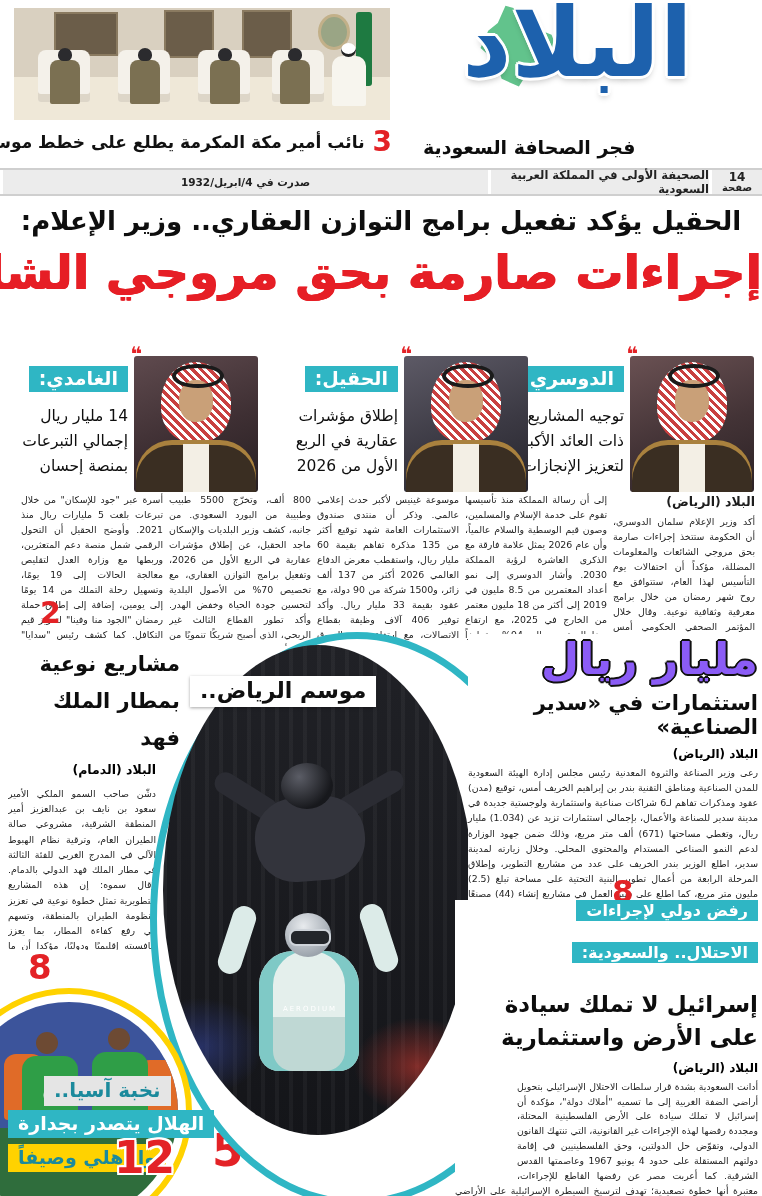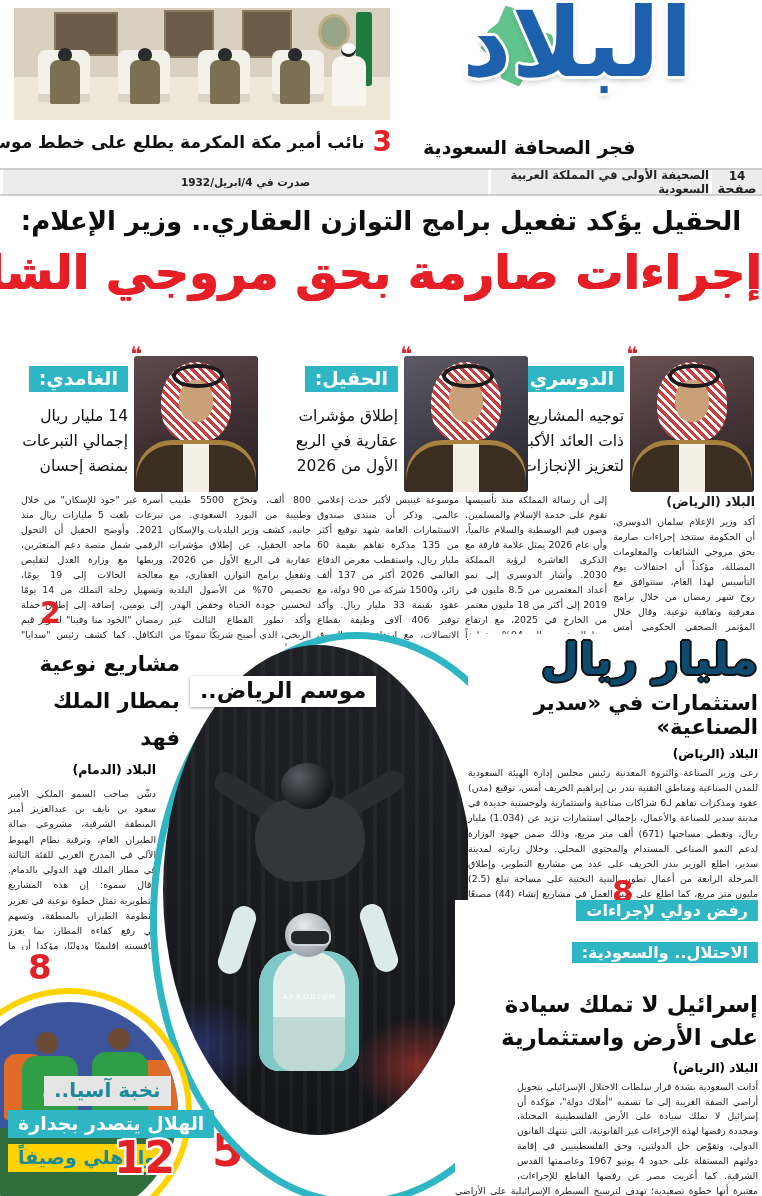--- a/index.html
+++ b/index.html
@@ -28,21 +28,21 @@
     font-size:96px;font-weight:bold;color:#1d61ad;line-height:1.2;
     text-shadow:-3px 0 0 #fff,3px 0 0 #fff,0 -3px 0 #fff,0 3px 0 #fff,
      -2px -2px 0 #fff,2px 2px 0 #fff,-2px 2px 0 #fff,2px -2px 0 #fff,0 4px 6px rgba(0,0,0,.25);}
   #tagline{position:absolute;left:28px;top:136px;font-size:19px;font-weight:bold;color:#0d0d0d;}
   
   #datebar{left:0;top:168px;width:762px;height:24px;background:#ececec;border-top:2px solid #cfcfcf;
     border-bottom:2px solid #cfcfcf;display:flex;align-items:center;font-weight:bold;color:#222;}
   #datebar .cell{border-left:3px solid #fff;height:100%;display:flex;align-items:center;justify-content:center;}
   #issue-line{width:372px;font-size:10.5px;}
   #pages-cell{width:50px;flex-direction:column;line-height:1;font-size:12px;}
-  #pages-cell small{font-size:13px;}
+  #pages-cell small{font-size:10px;}
   #slogan-cell{width:218px;font-size:11.5px;}
   #founded-cell{flex:1;font-size:10.5px;}
   
   #kicker{left:0;top:206px;width:762px;text-align:center;font-size:26px;font-weight:bold;color:#0e0e0e;}
   #headline{left:0;top:244px;width:762px;text-align:center;font-size:48px;font-weight:bold;color:#e61e25;
     white-space:nowrap;text-shadow:.6px 0 0 #e61e25,-.6px 0 0 #e61e25;}
   
   .speaker{position:absolute;top:352px;width:250px;height:142px;}
   .sp-photo{position:absolute;right:4px;top:4px;width:124px;height:136px;border-radius:3px;overflow:hidden;}
   .sp-bg1{background:linear-gradient(160deg,#6a5153 0%,#433336 55%,#2c2225 100%);}
@@ -81,21 +81,21 @@
     background:#33343c;transform:rotate(-4deg);}
   .arm1a{position:absolute;left:48px;top:140px;width:70px;height:22px;border-radius:12px;background:#2b2c33;transform:rotate(32deg);}
   .arm1b{position:absolute;left:172px;top:138px;width:72px;height:22px;border-radius:12px;background:#2b2c33;transform:rotate(-30deg);}
   .helmet2{position:absolute;left:122px;top:268px;width:46px;height:44px;border-radius:50%;
     background:radial-gradient(circle at 40% 30%,#e8ebee,#9aa2ab 75%);}
   .goggles{position:absolute;left:126px;top:284px;width:38px;height:13px;border-radius:7px;background:#23262b;border:2px solid #cfd4da;}
   .suit2{position:absolute;left:96px;top:306px;width:100px;height:120px;border-radius:34px 34px 20px 20px;
     background:linear-gradient(180deg,#e4efec 0 55%,#bfd8d4 55% 100%);box-shadow:inset 14px 0 0 #7fc9c6,inset -14px 0 0 #7fc9c6;}
   .arm2a{position:absolute;left:62px;top:260px;width:24px;height:70px;border-radius:12px;background:#dcebe8;transform:rotate(18deg);}
   .arm2b{position:absolute;left:204px;top:258px;width:24px;height:70px;border-radius:12px;background:#dcebe8;transform:rotate(-18deg);}
-  #suit-brand{position:absolute;left:104px;top:348px;width:86px;text-align:center;color:#fff;
+  #suit-brand{position:absolute;left:104px;top:360px;width:86px;text-align:center;color:#fff;
     font-size:7px;letter-spacing:2px;direction:ltr;}
   .season-box{position:absolute;background:#fff;color:#101010;font-weight:bold;font-size:22px;
     padding:2px 10px 4px;z-index:3;box-shadow:0 1px 3px rgba(0,0,0,.35);}
   
   #airport-head{left:8px;top:646px;width:148px;text-align:right;font-size:21px;font-weight:bold;
     color:#0d0d0d;line-height:1.75;margin-left:24px;}
   #airport-dl{left:8px;top:762px;width:148px;text-align:right;font-size:12.5px;font-weight:bold;}
   #airport-body{left:8px;top:786px;width:148px;height:164px;overflow:hidden;font-size:9.4px;
     line-height:1.62;text-align:justify;color:#1d1d1d;}
   
@@ -103,21 +103,21 @@
     border:6px solid #ffd200;z-index:4;overflow:hidden;}
   #fphoto{position:absolute;inset:8px;border-radius:50%;overflow:hidden;
     background:linear-gradient(#3c549b 0 58%,#2f6d3c 58% 100%);}
   .jersey{position:absolute;width:56px;height:78px;border-radius:14px 14px 4px 4px;background:#2f9e47;
     color:#fff;font-weight:bold;font-size:22px;display:flex;align-items:center;justify-content:center;}
   .jhead{position:absolute;width:22px;height:22px;border-radius:50%;background:#6d4a33;}
   .opp{position:absolute;width:40px;height:66px;border-radius:12px 12px 4px 4px;background:#e06b28;}
   .asia-box{position:absolute;z-index:5;font-weight:bold;padding:2px 10px 4px;}
   
   #sudair-block{left:468px;top:634px;width:290px;z-index:3;background:#fff;text-align:right;}
-  #sudair-highlight{font-size:44px;font-weight:bold;color:#0c4a6e;line-height:1.15;
+  #sudair-highlight{font-size:44px;font-weight:bold;color:#8b5cf6;line-height:1.15;
     text-shadow:-2px 0 0 #111,2px 0 0 #111,0 -2px 0 #111,0 2px 0 #111,-1px -1px 0 #111,1px 1px 0 #111,-1px 1px 0 #111,1px -1px 0 #111;
     padding-left:6px;}
   #sudair-head{font-size:21px;font-weight:bold;color:#0d0d0d;margin-top:6px;}
   #sudair-dl{font-size:12px;font-weight:bold;margin-top:8px;}
   #sudair-body{margin-top:4px;font-size:9.4px;line-height:1.62;text-align:justify;color:#1d1d1d;}
   
   #israel-block{left:455px;top:900px;width:303px;z-index:3;background:#fff;}
   .tealtag{display:inline-block;background:#2fb6c4;color:#fff;font-weight:bold;font-size:16px;
     padding:1px 10px 1px;margin-bottom:21px;}
   #israel-tags{text-align:right;margin-left:40px;}

